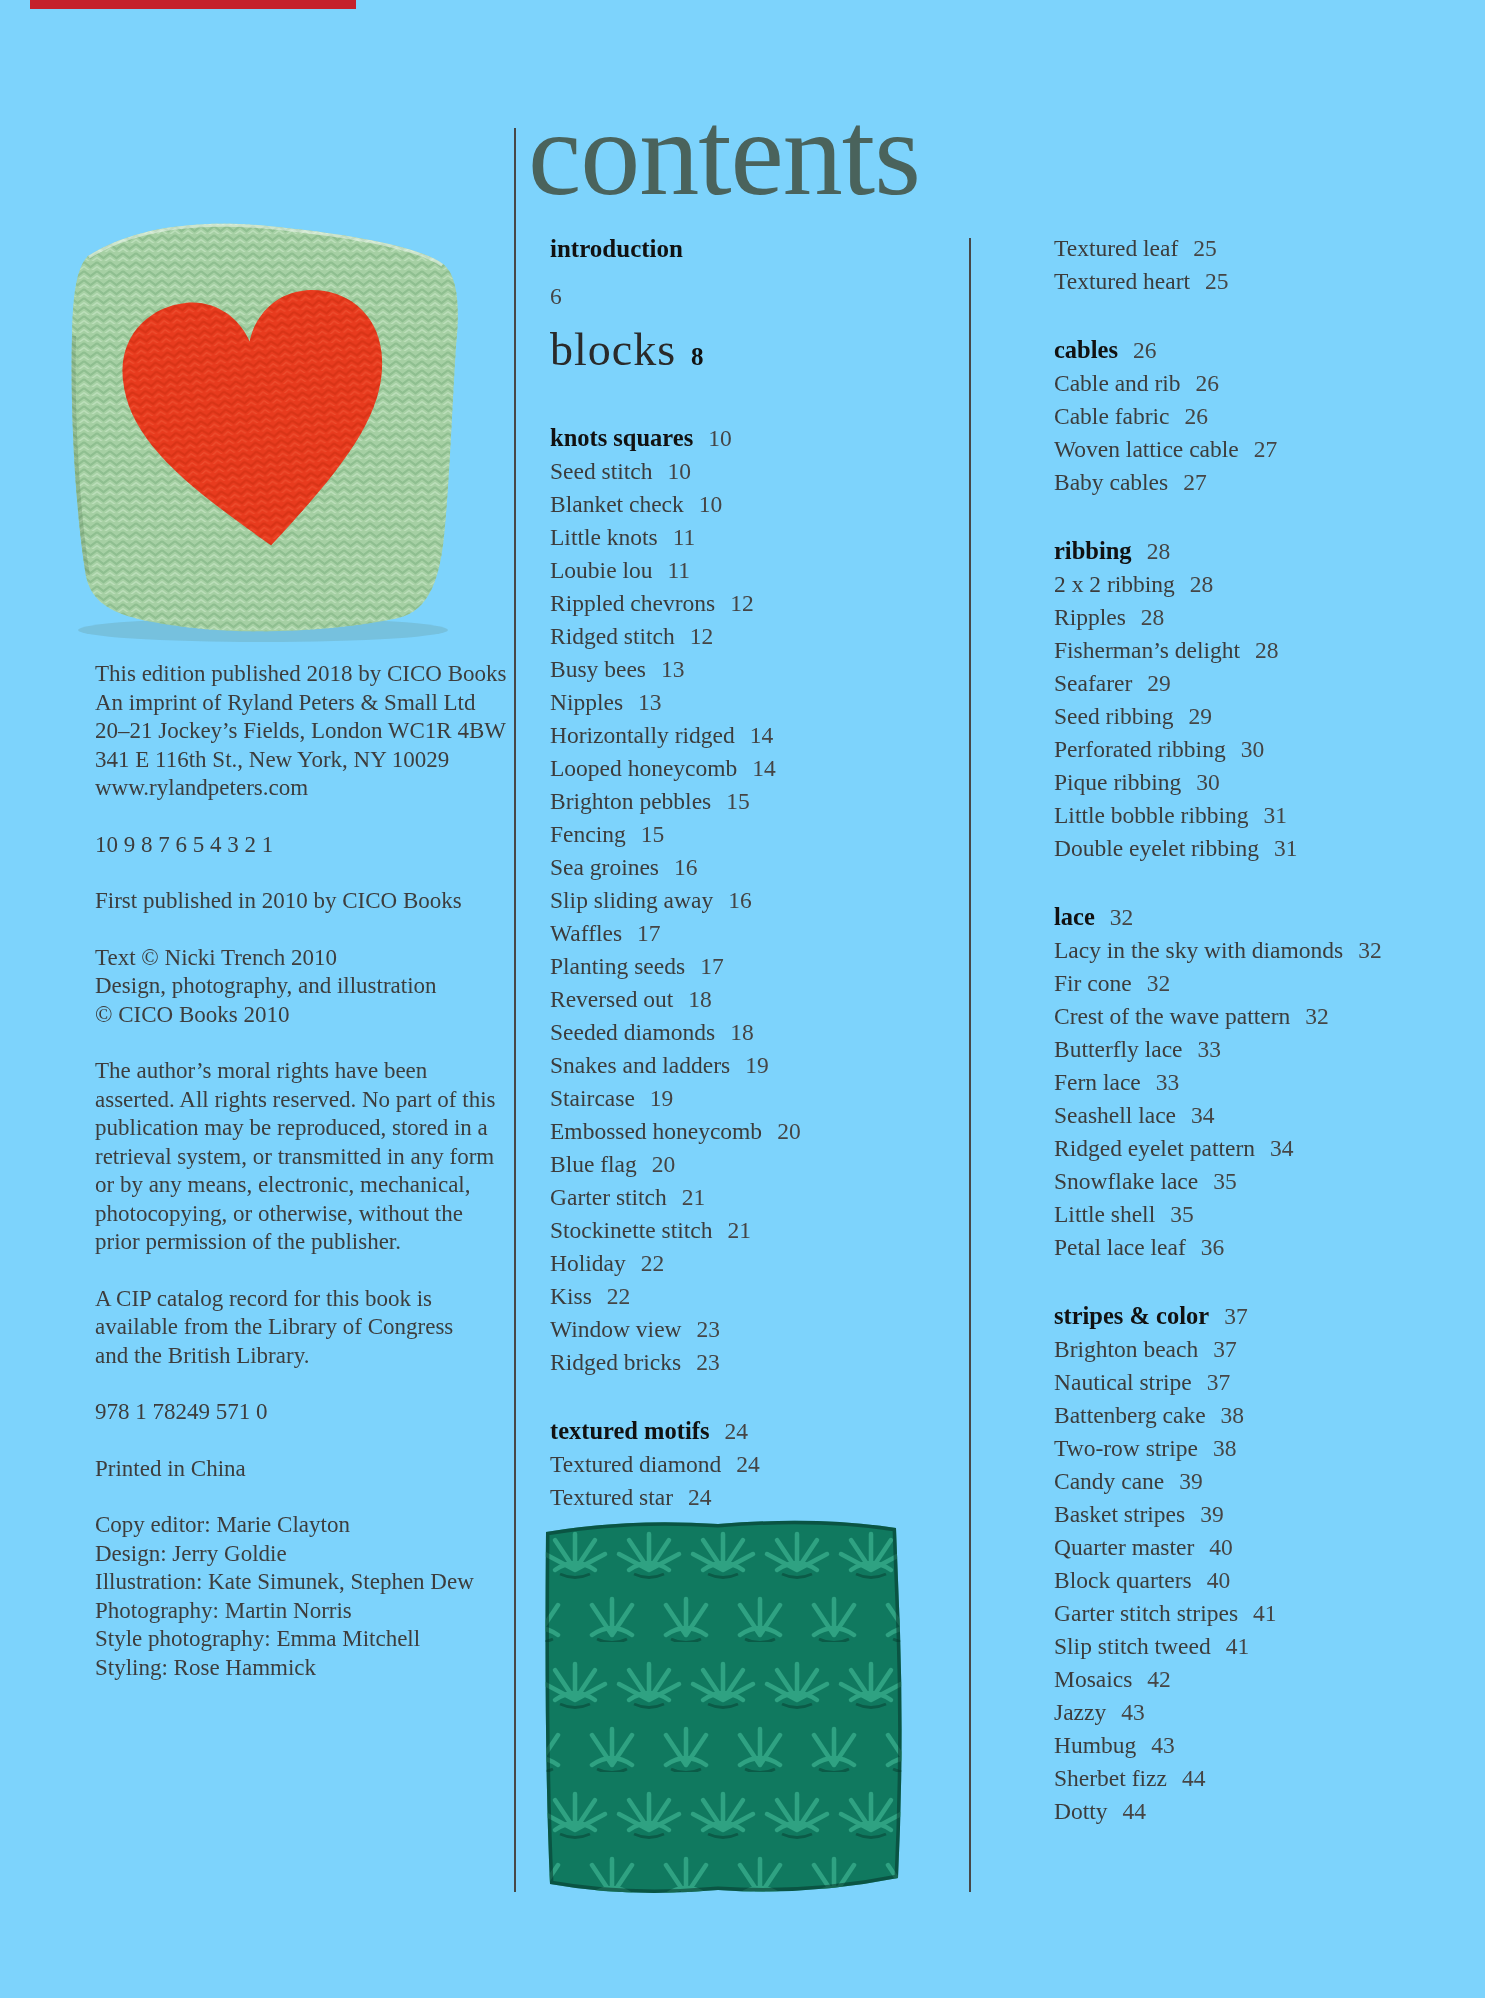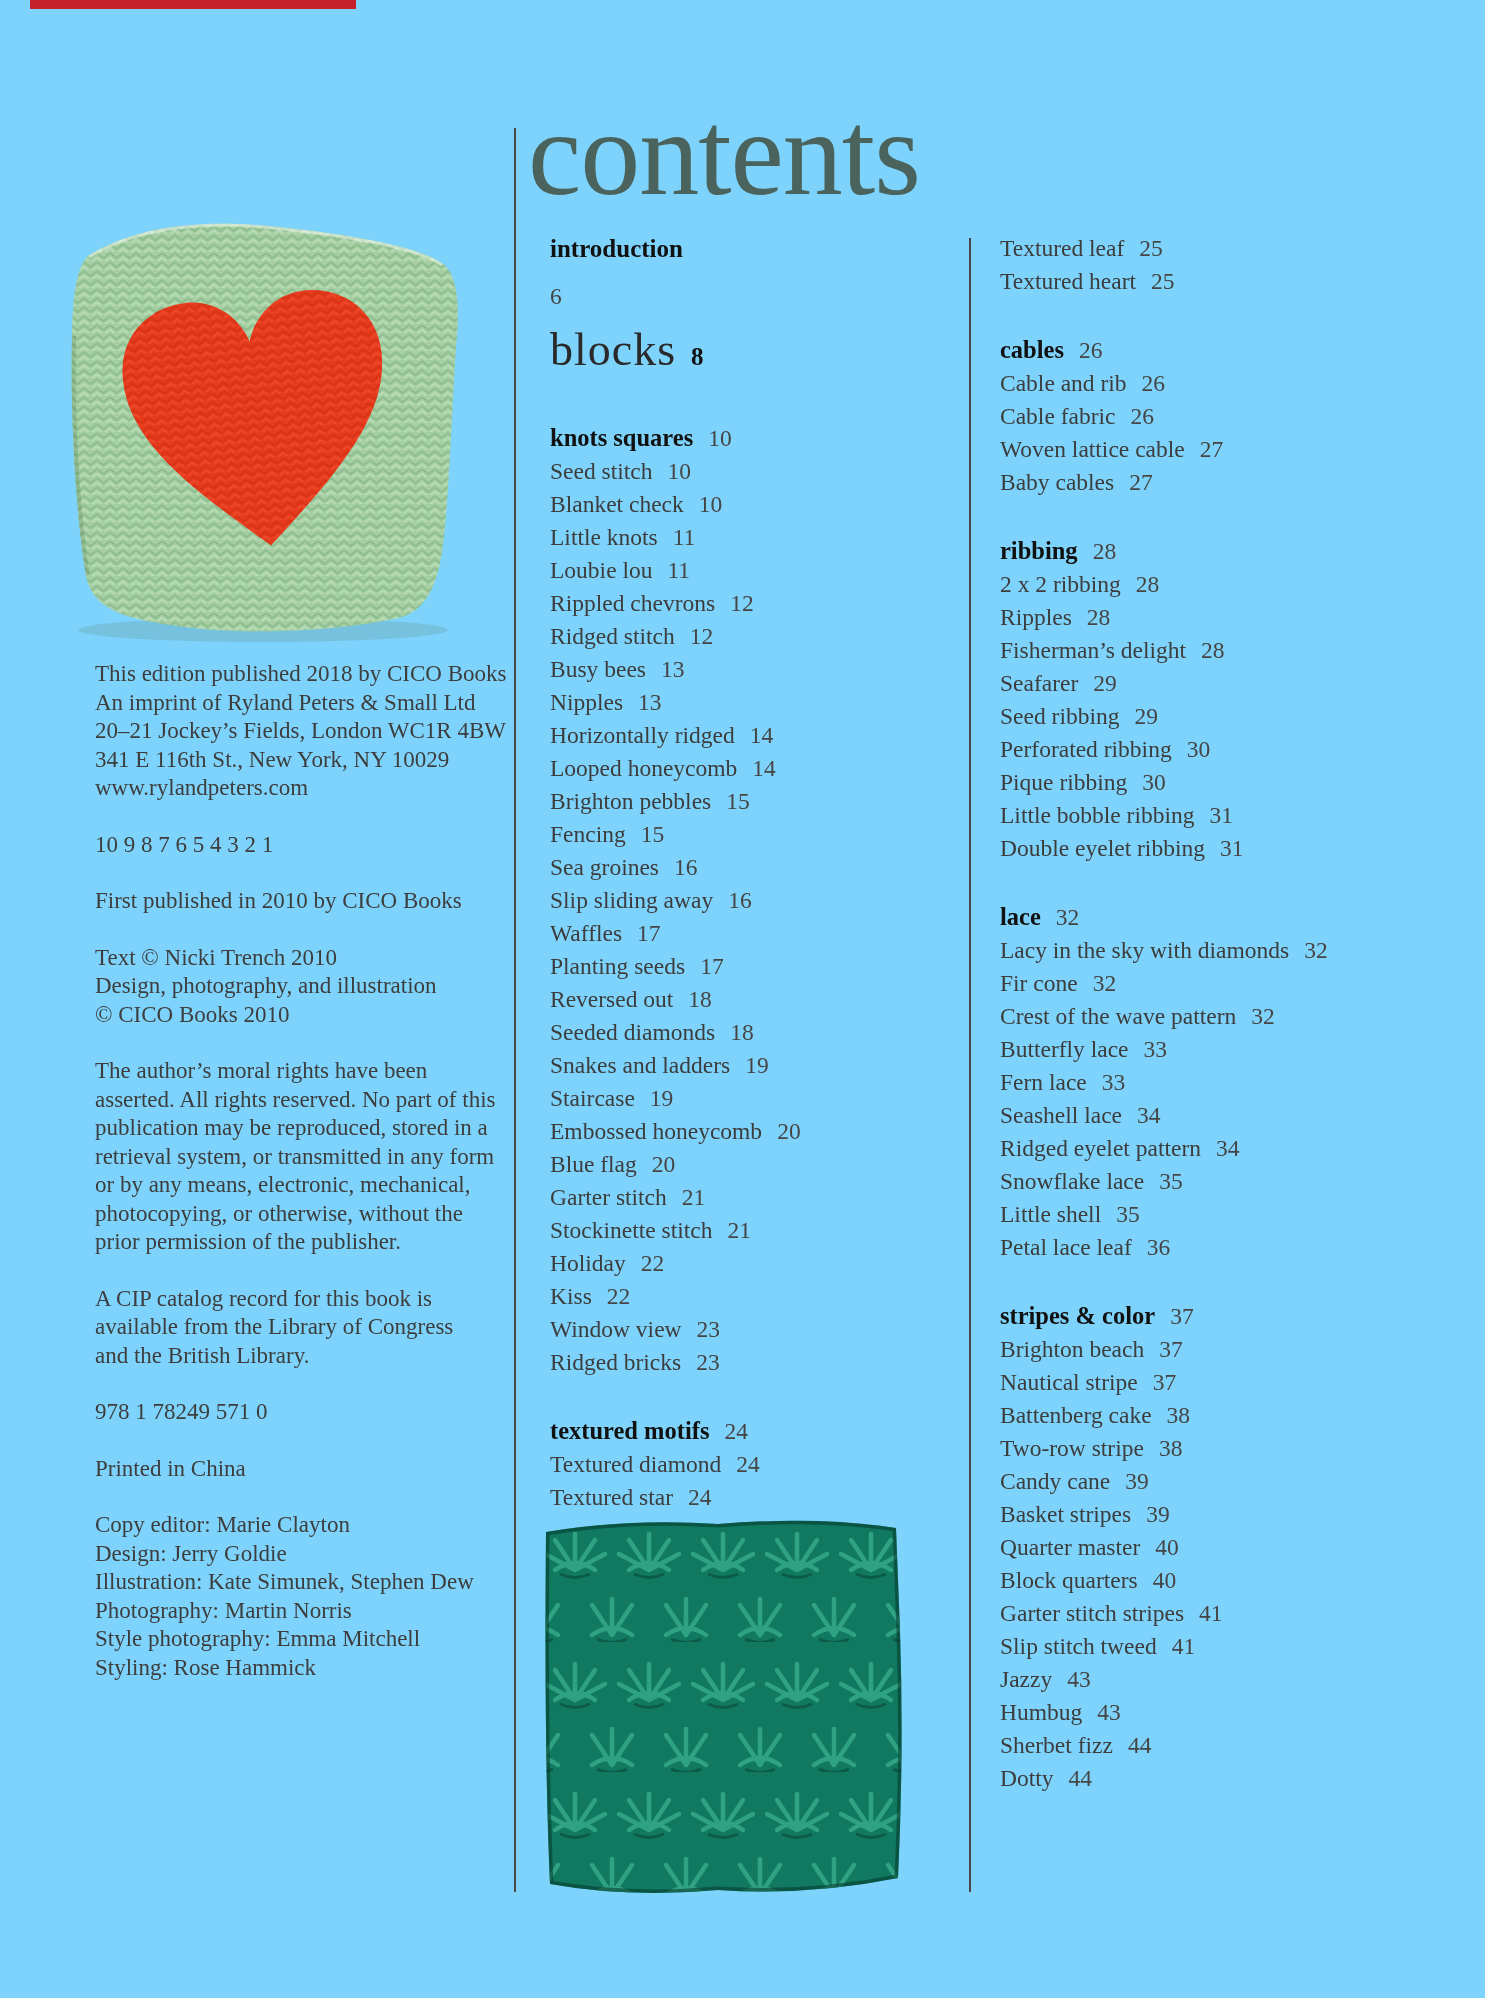--- a/index.html
+++ b/index.html
@@ -6,21 +6,21 @@
   .page{position:relative;width:1485px;height:1998px;background:#7dd3fc;overflow:hidden;
         font-family:Liberation Serif, serif;color:#3c3c3c;}
   .red-bar{position:absolute;left:30px;top:0;width:326px;height:9px;background:#c5212b;}
   .title{position:absolute;left:528px;top:94px;font-size:120px;line-height:1;
          letter-spacing:-1px;color:#4a635c;font-weight:400;}
   .rule{position:absolute;width:2px;background:#474747;}
   .rule-left{left:514px;top:128px;height:1764px;}
   .rule-right{left:969px;top:238px;height:1654px;}
   .col{position:absolute;top:232px;width:430px;}
   .col-middle{left:550px;}
-  .col-right{left:1000px;}
+  .col-right{left:1054px;}
   .row{display:flex;align-items:baseline;gap:15px;line-height:33px;font-size:23.5px;white-space:nowrap;}
   .pg{color:#454545;}
   .row-intro{font-weight:700;font-size:25px;color:#111;flex-direction:column;}
   .row-intro .pg{font-weight:400;font-size:23.5px;}
   .row-part{line-height:58px;font-size:46px;color:#2a2a2a;margin-top:8px;letter-spacing:1px;}
   .row-part .pg{font-size:25px;font-weight:700;color:#111;}
   .row-section{font-weight:700;font-size:24.5px;color:#111;margin-top:35px;}
   .row-section .pg{font-weight:400;font-size:23.5px;color:#454545;}
   .imprint{position:absolute;left:95px;top:660px;width:420px;font-size:23px;
            line-height:28.5px;color:#3d3d3d;}
@@ -362,20 +362,24 @@
       </div>
       <div class="row row-entry">
         <span class="lbl">Garter stitch stripes</span>
         <span class="pg">41</span>
       </div>
       <div class="row row-entry">
         <span class="lbl">Slip stitch tweed</span>
         <span class="pg">41</span>
       </div>
       <div class="row row-entry">
+        <span class="lbl">Mosaics</span>
+        <span class="pg">42</span>
+      </div>
+      <div class="row row-entry">
         <span class="lbl">Jazzy</span>
         <span class="pg">43</span>
       </div>
       <div class="row row-entry">
         <span class="lbl">Humbug</span>
         <span class="pg">43</span>
       </div>
       <div class="row row-entry">
         <span class="lbl">Sherbet fizz</span>
         <span class="pg">44</span>

